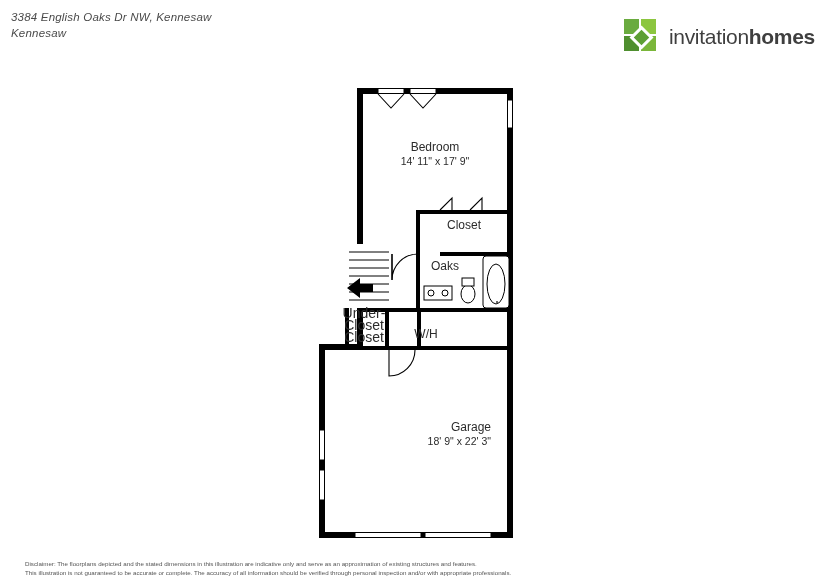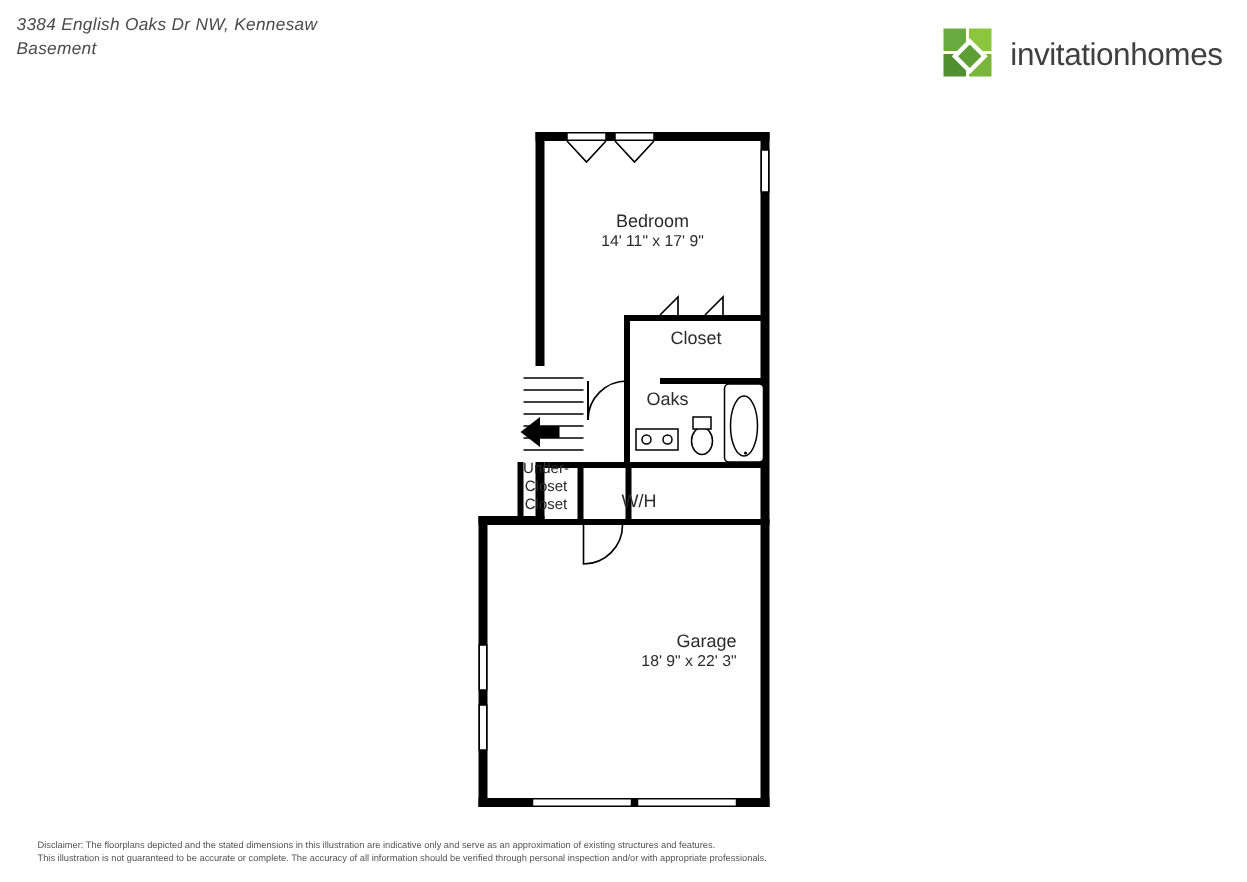--- a/index.html
+++ b/index.html
@@ -71,21 +71,21 @@
     height: 11px;
     background: #5d9f34;
     transform: rotate(45deg);
   }
   #logo-text {
     font-size: 21px;
     color: #3f3f3f;
     letter-spacing: -0.3px;
     white-space: nowrap;
   }
-  #logo-text .bold { font-weight: normal; }
+  #logo-text .bold { font-weight: bold; }
 
   
   #floorplan {
     position: absolute;
     left: 0;
     top: 70px;
     width: 831px;
     height: 480px;
   }
   #floorplan svg {
@@ -94,39 +94,39 @@
   .fp-label {
     position: absolute;
     text-align: center;
     color: #2b2b2b;
     font-size: 11.5px;
     line-height: 14px;
     white-space: nowrap;
   }
   .fp-label .name { display: block; font-size: 12px; }
   .fp-label .dims { display: block; font-size: 10.5px; }
-  .fp-label.small { font-size: 10px; line-height: 12px; }
+  .fp-label.small { font-size: 14px; line-height: 12px; }
 
   
   #disclaimer {
     position: absolute;
     left: 25px;
     top: 559px;
     width: 700px;
     color: #555555;
     font-size: 6.2px;
     line-height: 9px;
   }
 </style>
 </head>
 <body>
 
 <div id="header-title">
   <span>3384 English Oaks Dr NW, Kennesaw</span>
-  <span class="line2">Basement</span>
+  <span class="line2">Kennesaw</span>
 </div>
 
 <div id="logo">
   <div id="logo-mark">
     <div class="sq a"></div>
     <div class="sq b"></div>
     <div class="sq c"></div>
     <div class="sq d"></div>
     <div class="diamond"></div>
     <div class="diamond-inner"></div>

